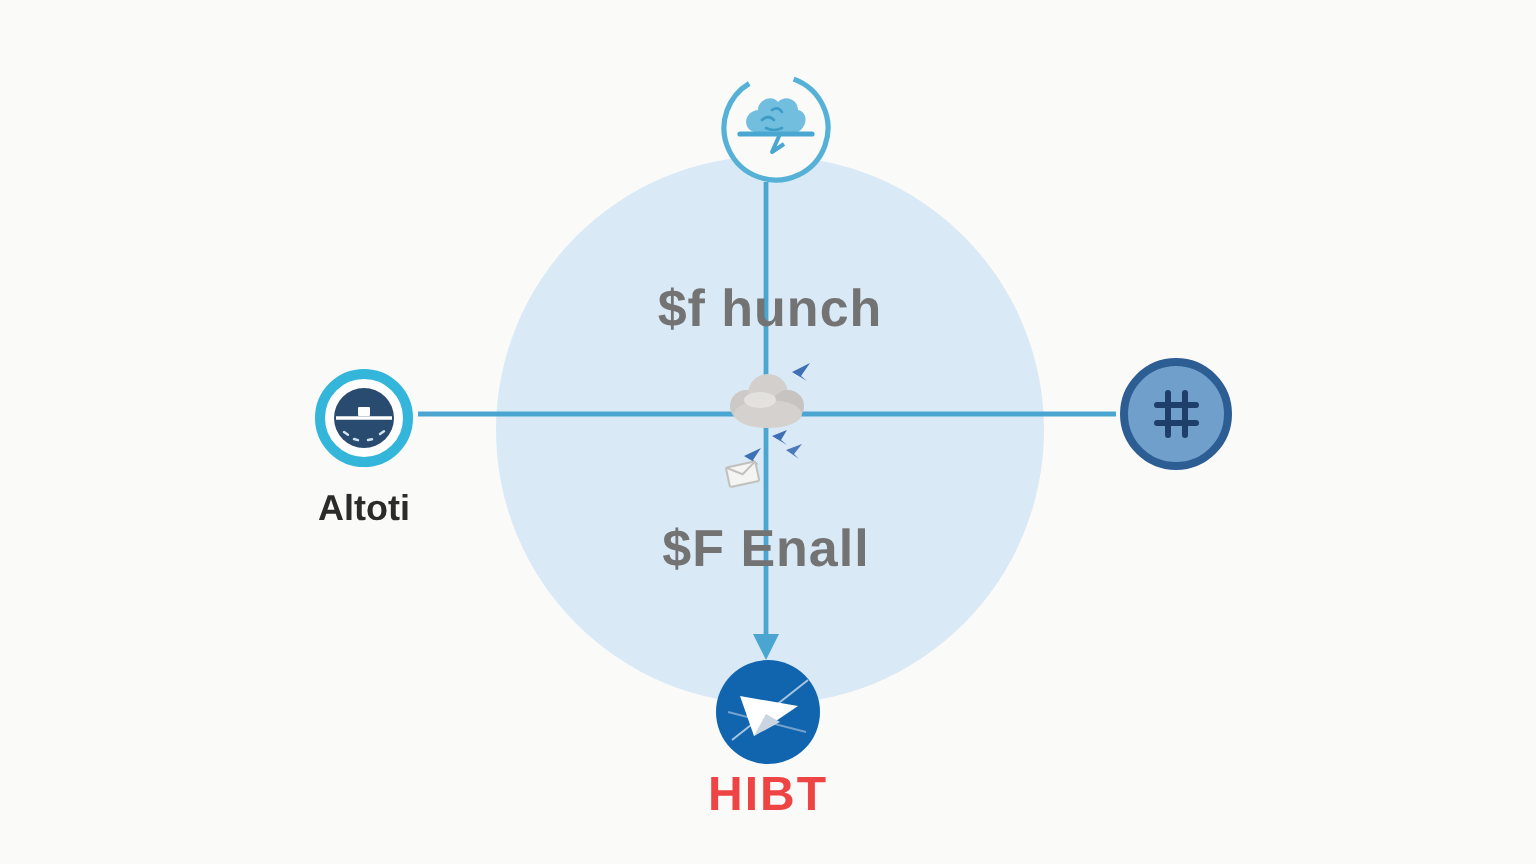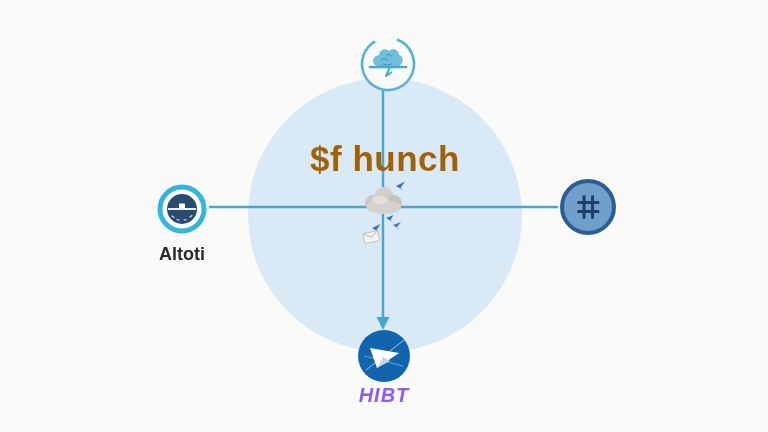--- a/index.html
+++ b/index.html
@@ -3,28 +3,28 @@
 <meta charset="utf-8">
 <style>
   html,body{margin:0;padding:0;background:#fafaf9;}
   .canvas{
     position:relative;width:768px;height:432px;overflow:hidden;
     background:#fafaf9;font-family:"Liberation Sans","DejaVu Sans",sans-serif;
   }
   .layer{position:absolute;left:0;top:0;width:768px;height:432px;}
   .lbl{position:absolute;text-align:center;}
   .center-lbl{
-    width:280px;font-size:35px;font-weight:700;color:#a16207;
+    width:280px;font-size:26px;font-weight:700;color:#737373;
     letter-spacing:0.5px;
   }
   .node-lbl{
     font-size:18px;font-weight:600;color:#2b2b2b;line-height:1.35;
   }
   .hibt-lbl{
-    width:120px;font-size:20px;font-weight:800;color:#8b5cf6;letter-spacing:1px;font-style:italic;
+    width:120px;font-size:24px;font-weight:800;color:#ef4444;letter-spacing:1px;
   }
 </style>
 </head>
 <body>
 
 <div class="canvas">
 
   <svg class="layer" viewBox="0 0 768 432">
 
     <circle cx="385" cy="215" r="137" fill="#d9e9f5"></circle>
@@ -80,20 +80,21 @@
       <path d="M393,225 l8,-3 -4,5 2.5,2.5 z" fill="#4b79bb"></path>
       <g transform="rotate(-12 372 238)">
         <rect x="364" y="232" width="15" height="10" rx="1" fill="#f4f4f2" stroke="#c2c0bd" stroke-width="1"></rect>
         <path d="M364,232 l7.5,5 7.5,-5" stroke="#c2c0bd" stroke-width="1" fill="none"></path>
       </g>
     </g>
   </svg>
 
   <div class="lbl center-lbl" style="left:245px;top:139px;">$f hunch</div>
 
+  <div class="lbl center-lbl" style="left:243px;top:259px;">$F Enall</div>
 
   <div class="lbl node-lbl" style="left:111px;top:242px;width:142px;">
     <div>Altoti</div>
   </div>
 
   <div class="lbl node-lbl" style="left:501px;top:242px;width:170px;">
   </div>
 
   <div class="lbl hibt-lbl" style="left:324px;top:384px;">HIBT</div>
 

